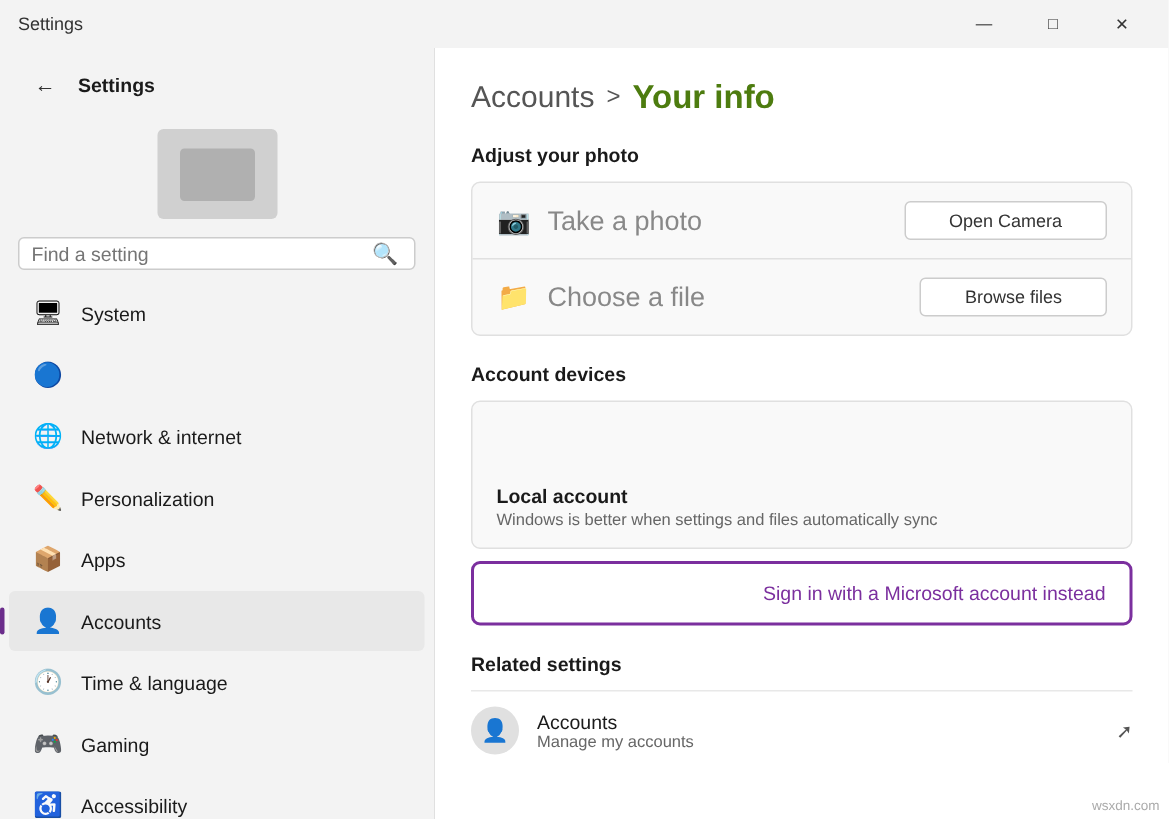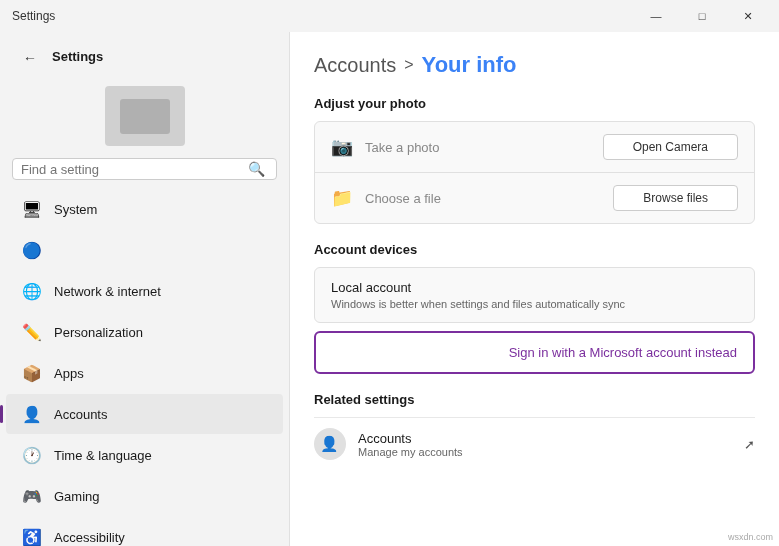--- a/index.html
+++ b/index.html
@@ -202,21 +202,21 @@
       color: #555;
       font-weight: 400;
     }
     .breadcrumb-arrow {
       font-size: 16px;
       color: #555;
     }
     .breadcrumb-current {
       font-size: 22px;
       font-weight: 700;
-      color: #3b82f6;
+      color: #4d7c0f;
     }
 
     .section-label {
       font-size: 13px;
       font-weight: 600;
       color: #1a1a1a;
       margin-bottom: 10px;
     }
 
     
@@ -236,21 +236,21 @@
       border-top: 1px solid #e0e0e0;
     }
     .photo-row-icon {
       font-size: 18px;
       color: #888;
       width: 24px;
       text-align: center;
     }
     .photo-row-label {
       flex: 1;
-      font-size: 13px;
+      font-size: 18px;
       color: #888;
     }
     .photo-row-btn {
       border: 1px solid #ccc;
       background: white;
       border-radius: 4px;
       padding: 5px 29px;
       font-size: 12px;
       cursor: pointer;
       color: #333;
@@ -262,23 +262,24 @@
     }
     .local-account-box {
       background: #f9f9f9;
       border: 1px solid #e0e0e0;
       border-radius: 6px;
       padding: 12px 16px;
       margin-bottom: 8px;
     }
     .local-account-title {
       font-size: 13px;
-      font-weight: 400;
+      font-weight: 700;
       color: #1a1a1a;
       margin-bottom: 3px;
+      margin-top: 43px;
     }
     .local-account-desc {
       font-size: 11px;
       color: #666;
     }
 
     .signin-btn {
       display: block;
       width: 100%;
       padding: 12px 16px;

